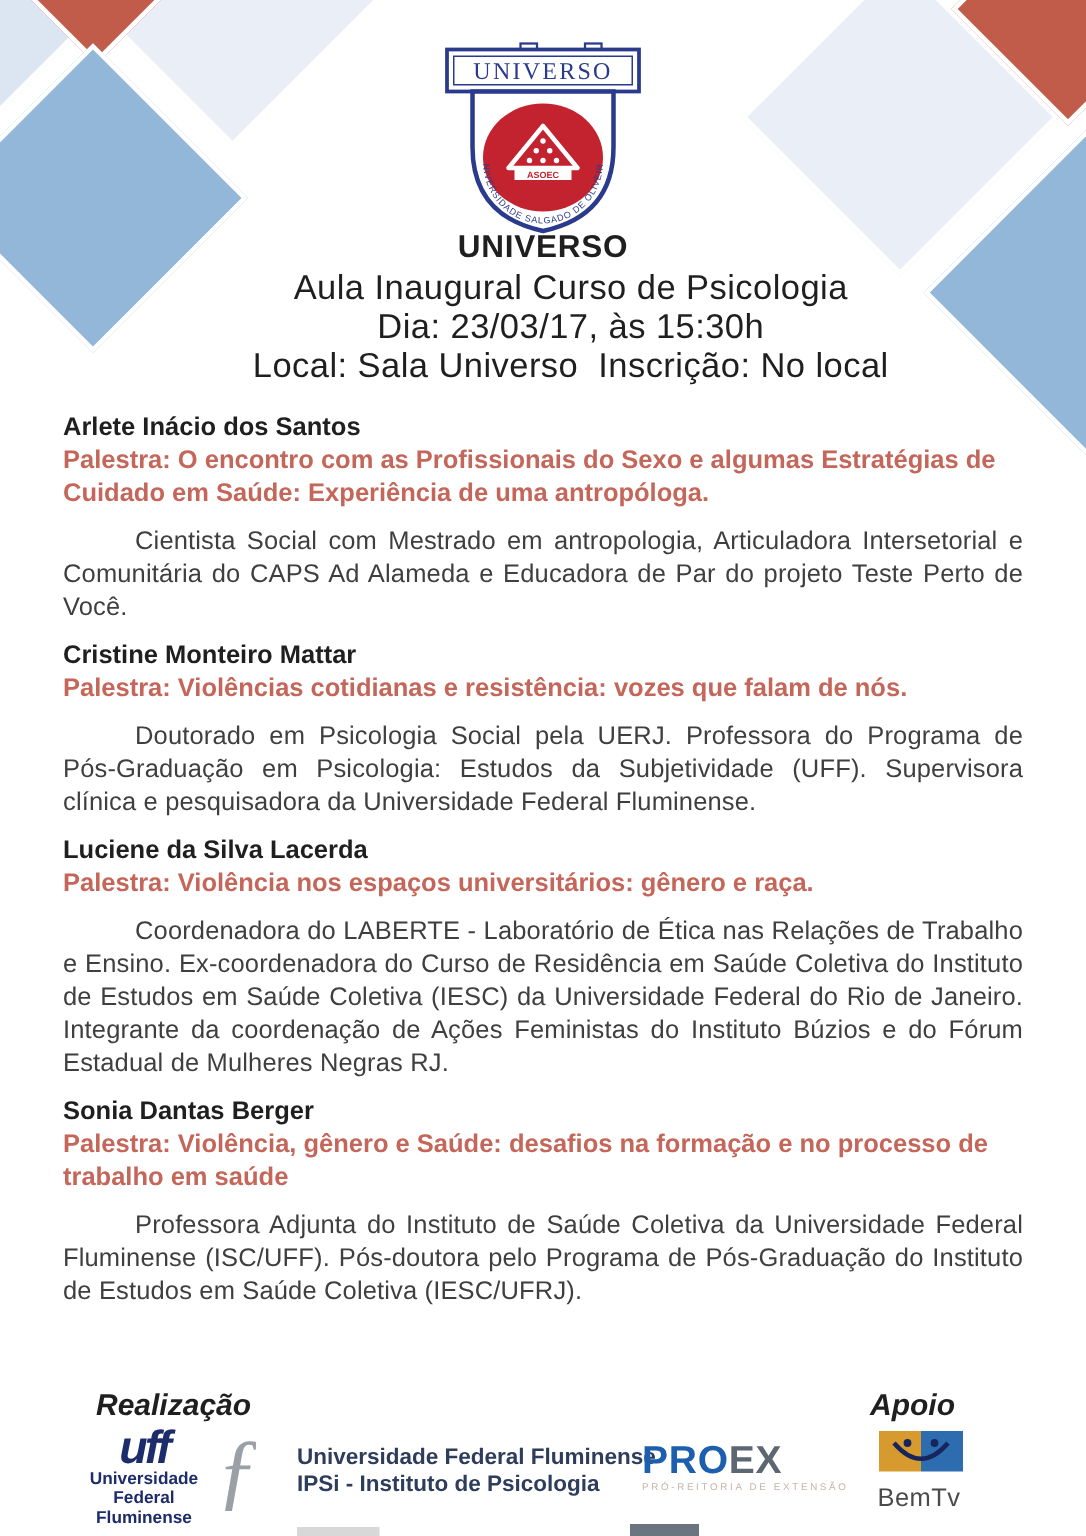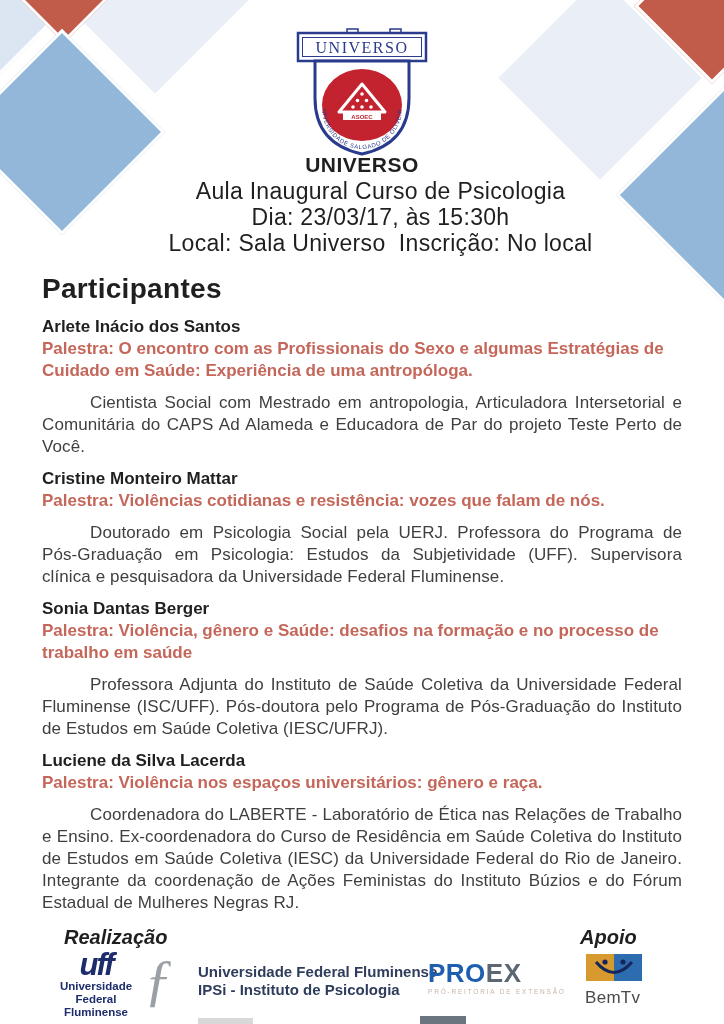--- a/index.html
+++ b/index.html
@@ -105,44 +105,43 @@
     </div>
 
     <div class="title-block">
       <div class="title-line1">UNIVERSO</div>
       <div class="title-line">Aula Inaugural Curso de Psicologia</div>
       <div class="title-line">Dia: 23/03/17, às 15:30h</div>
       <div class="title-line">Local: Sala Universo&nbsp; Inscrição: No local</div>
     </div>
 
     <div class="participants">
-      <h2 class="section-heading">Participantes</h2>
 
       <div>
         <p class="p-name">Arlete Inácio dos Santos</p>
         <p class="p-lecture">Palestra: O encontro com as Profissionais do Sexo e algumas Estratégias de Cuidado em Saúde: Experiência de uma antropóloga.</p>
         <p class="p-bio">Cientista Social com Mestrado em antropologia, Articuladora Intersetorial e Comunitária do CAPS Ad Alameda e Educadora de Par do projeto Teste Perto de Você.</p>
       </div>
 
       <div>
         <p class="p-name">Cristine Monteiro Mattar</p>
         <p class="p-lecture">Palestra: Violências cotidianas e resistência: vozes que falam de nós.</p>
         <p class="p-bio">Doutorado em Psicologia Social pela UERJ. Professora do Programa de Pós-Graduação em Psicologia: Estudos da Subjetividade (UFF). Supervisora clínica e pesquisadora da Universidade Federal Fluminense.</p>
       </div>
 
       <div>
+        <p class="p-name">Luciene da Silva Lacerda</p>
+        <p class="p-lecture">Palestra: Violência nos espaços universitários: gênero e raça.</p>
+        <p class="p-bio">Coordenadora do LABERTE - Laboratório de Ética nas Relações de Trabalho e Ensino. Ex-coordenadora do Curso de Residência em Saúde Coletiva do Instituto de Estudos em Saúde Coletiva (IESC) da Universidade Federal do Rio de Janeiro. Integrante da coordenação de Ações Feministas do Instituto Búzios e do Fórum Estadual de Mulheres Negras RJ.</p>
+      </div>
+
+      <div>
         <p class="p-name">Sonia Dantas Berger</p>
         <p class="p-lecture">Palestra: Violência, gênero e Saúde: desafios na formação e no processo de trabalho em saúde</p>
         <p class="p-bio">Professora Adjunta do Instituto de Saúde Coletiva da Universidade Federal Fluminense (ISC/UFF). Pós-doutora pelo Programa de Pós-Graduação do Instituto de Estudos em Saúde Coletiva (IESC/UFRJ).</p>
-      </div>
-
-      <div>
-        <p class="p-name">Luciene da Silva Lacerda</p>
-        <p class="p-lecture">Palestra: Violência nos espaços universitários: gênero e raça.</p>
-        <p class="p-bio">Coordenadora do LABERTE - Laboratório de Ética nas Relações de Trabalho e Ensino. Ex-coordenadora do Curso de Residência em Saúde Coletiva do Instituto de Estudos em Saúde Coletiva (IESC) da Universidade Federal do Rio de Janeiro. Integrante da coordenação de Ações Feministas do Instituto Búzios e do Fórum Estadual de Mulheres Negras RJ.</p>
       </div>
     </div>
 
     <div class="footer-label label-realizacao">Realização</div>
     <div class="footer-label label-apoio">Apoio</div>
 
     <div class="uff-block">
       <div class="uff-acronym">uff</div>
       <div class="uff-line">Universidade</div>
       <div class="uff-line">Federal</div>

